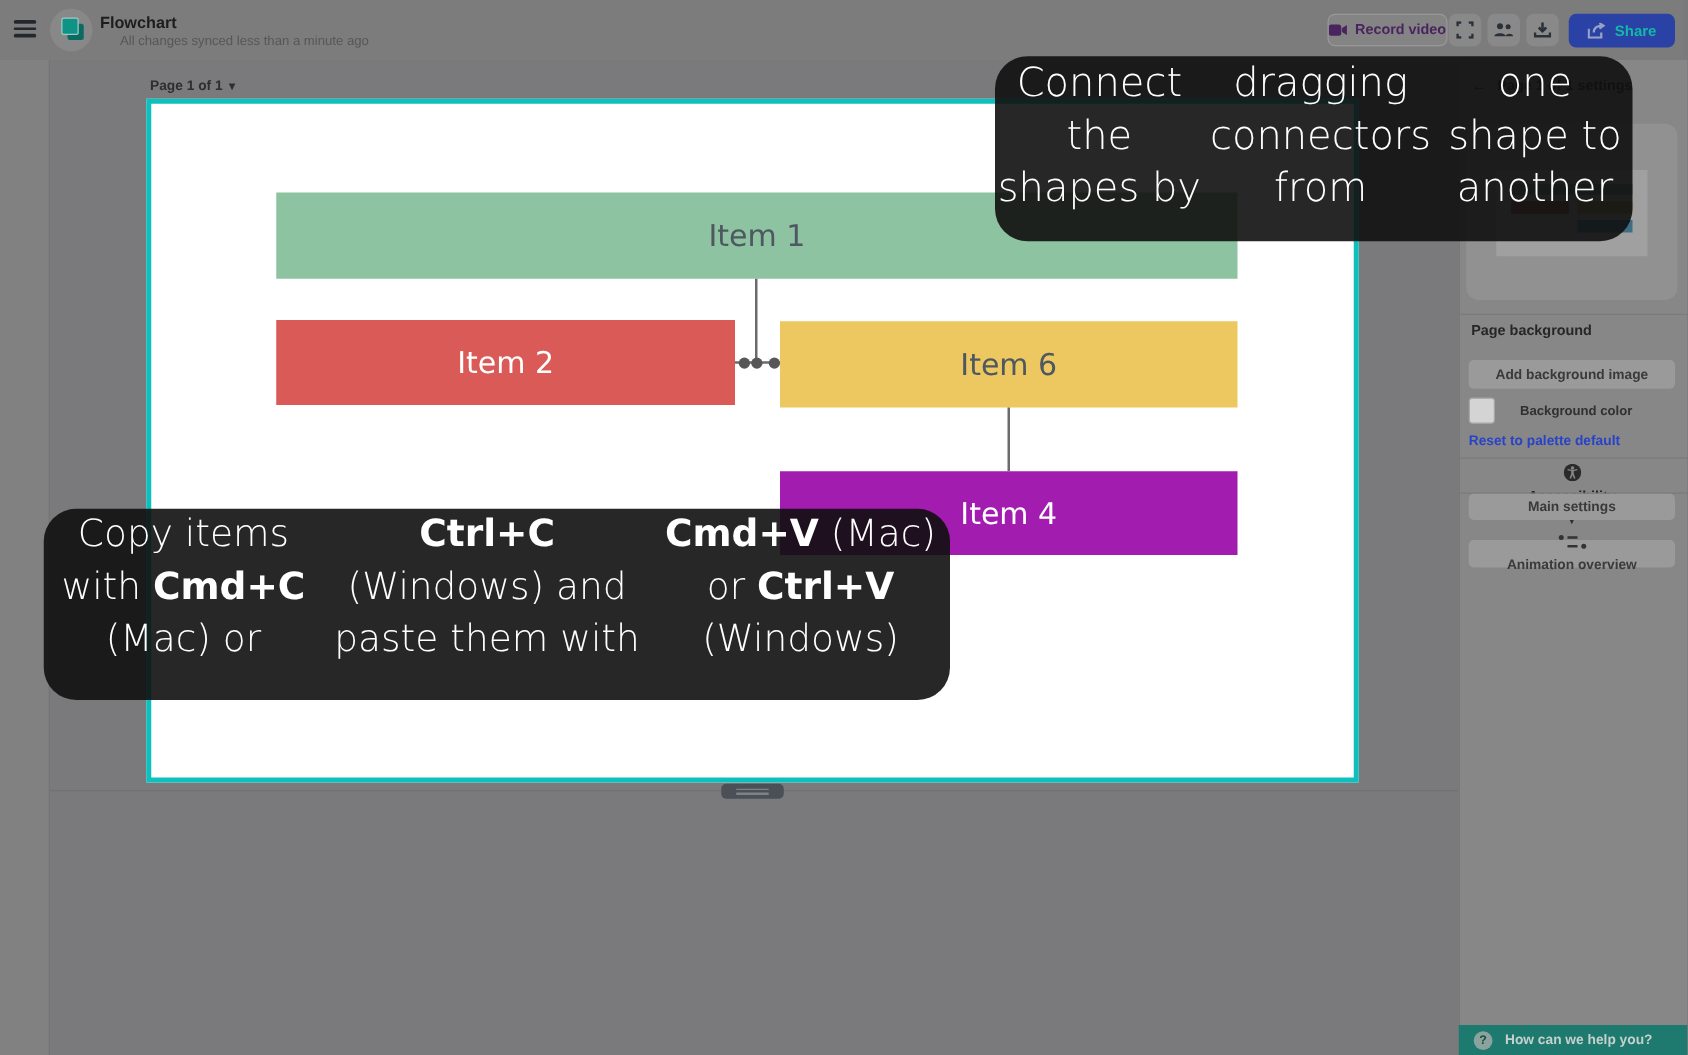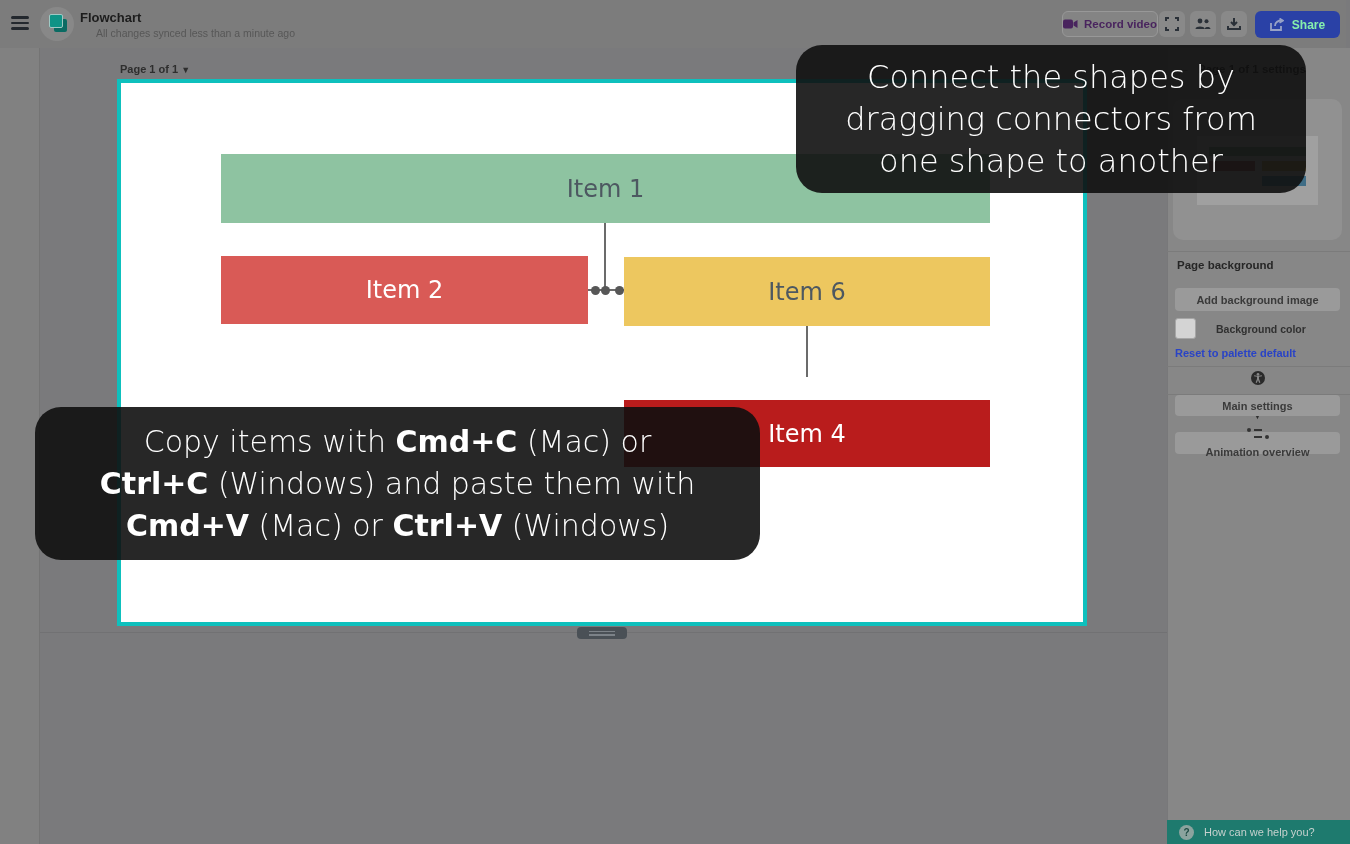--- a/index.html
+++ b/index.html
@@ -17,21 +17,21 @@
   #logo-sq-front { left:49px; top:14px; width:14px; height:14px; border-radius:2px; background:#0f9386; border:1.5px solid #9fc9c4;}
   #doc-title { left:80px; top:10px; font-size:13px; font-weight:bold; color:#1d1d1d; }
   #doc-sync { left:96px; top:27px; font-size:10.5px; color:#575757; }
   .tb-btn { top:11px; height:26px; border-radius:6px; background:#898989; display:flex; align-items:center; justify-content:center; cursor:pointer; }
   #record-btn { left:1062px; width:96px; background:#848484; border:1px solid #989898; gap:6px; }
   #record-btn span { font-size:11.5px; font-weight:bold; color:#49245e; }
   #fs-btn { left:1159px; width:26px; }
   #people-btn { left:1190px; width:26px; }
   #dl-btn { left:1221px; width:26px; }
   #share-btn { left:1255px; width:85px; height:27px; top:11px; gap:8px; }
-  #share-btn span { font-size:12px; font-weight:bold; color:#86efac; }
+  #share-btn span { font-size:12px; font-weight:bold; color:#14b8a6; }
 
   
   #sidebar { left:0; top:48px; width:40px; height:796px; background:#818181; border-right:1px solid #747474; z-index:4; }
   .side-ic { left:0; width:40px; height:30px; display:flex; align-items:center; justify-content:center; color:#262d35; cursor:pointer; }
   #ic-text { font-family:"DejaVu Serif", serif; font-weight:bold; font-size:19px; }
   #more-dots { letter-spacing:2px; font-size:13px; font-weight:bold; }
   .side-label { left:0; width:40px; text-align:center; font-size:8.5px; font-weight:bold; color:#2a2a2a; }
   #zoom-box { left:0; top:806px; width:40px; height:38px; background:#3f464d; display:flex; align-items:center; justify-content:center; cursor:pointer;}
   #zoom-box span { color:#99a1a8; font-size:11px; font-weight:bold; }
 
@@ -67,26 +67,26 @@
   #access-row .t { font-size:11.5px; font-weight:bold; color:#242424; flex:1;}
   #access-row .caret { font-size:9px; color:#2e2e2e; }
   #anim-ic { display:flex; flex-direction:column; gap:3px; }
   #anim-ic .r { display:flex; align-items:center; gap:3px;}
   #anim-ic .d { width:4px; height:4px; border-radius:50%; background:#333; }
   #anim-ic .l { width:8px; height:2px; background:#333; }
   #help-bar { left:1167px; top:820px; width:183px; height:24px; background:#1e7a6e; display:flex; align-items:center; gap:10px;
               padding-left:12px; cursor:pointer; z-index:6;}
   #help-bar .q { width:15px; height:15px; border-radius:50%; background:#8ba39e; color:#1e4a43; font-size:10px; font-weight:bold;
                  display:flex; align-items:center; justify-content:center; }
-  #help-bar .t { font-size:11px; font-weight:normal; color:#c6d1ce; }
+  #help-bar .t { font-size:11px; font-weight:bold; color:#c6d1ce; }
 
   
   .tooltip { background:rgba(16,16,16,0.9); border-radius:26px; color:#ffffff; z-index:50;
              font-family:"DejaVu Sans", sans-serif; font-weight:300; text-align:center;
-             display:flex; flex-direction:column; justify-content:center; }
+             display:flex; flex-direction:row; justify-content:center; }
   #tip-connect { left:796px; top:45px; width:510px; height:148px; font-size:32px; line-height:42px; }
   #tip-copy    { left:35px; top:407px; width:725px; height:153px; font-size:30px; line-height:42px; }
   .tooltip .b { font-weight:bold; }
 
   svg { display:block; }
 </style>
 </head>
 <body>
 
 <div id="stage">
@@ -244,21 +244,21 @@
 
     <div class="abs flow-item" style="left: 100px; top: 71px; width: 769px; height: 69px; background: rgb(142, 195, 161);">
       <span style="color: rgb(77, 88, 97);">Item 1</span>
     </div>
     <div class="abs flow-item" style="left: 100px; top: 173px; width: 367px; height: 68px; background: rgb(217, 90, 86);">
       <span style="color: rgb(255, 255, 255);">Item 2</span>
     </div>
     <div class="abs flow-item" style="left: 503px; top: 174px; width: 366px; height: 69px; background: rgb(237, 199, 95);">
       <span style="color: rgb(77, 88, 97);">Item 6</span>
     </div>
-    <div class="abs flow-item" style="left: 503px; top: 294px; width: 366px; height: 67px; background: #b91c1c; margin-top: 23px;">
+    <div class="abs flow-item" style="left: 503px; top: 294px; width: 366px; height: 67px; background: #a21caf;">
       <span style="color: rgb(255, 255, 255);">Item 4</span>
     </div>
 
     <div class="abs conn" style="left:483px; top:140px; width:2px; height:68px;"></div>
     <div class="abs conn" style="left:467px; top:206px; width:36px; height:2px;"></div>
     <div class="abs dot" style="left:470px; top:203px;"></div>
     <div class="abs dot" style="left:480px; top:203px;"></div>
     <div class="abs dot" style="left:494px; top:203px;"></div>
     <div class="abs conn" style="left:685px; top:243px; width:2px; height:51px;"></div>
   </div>

